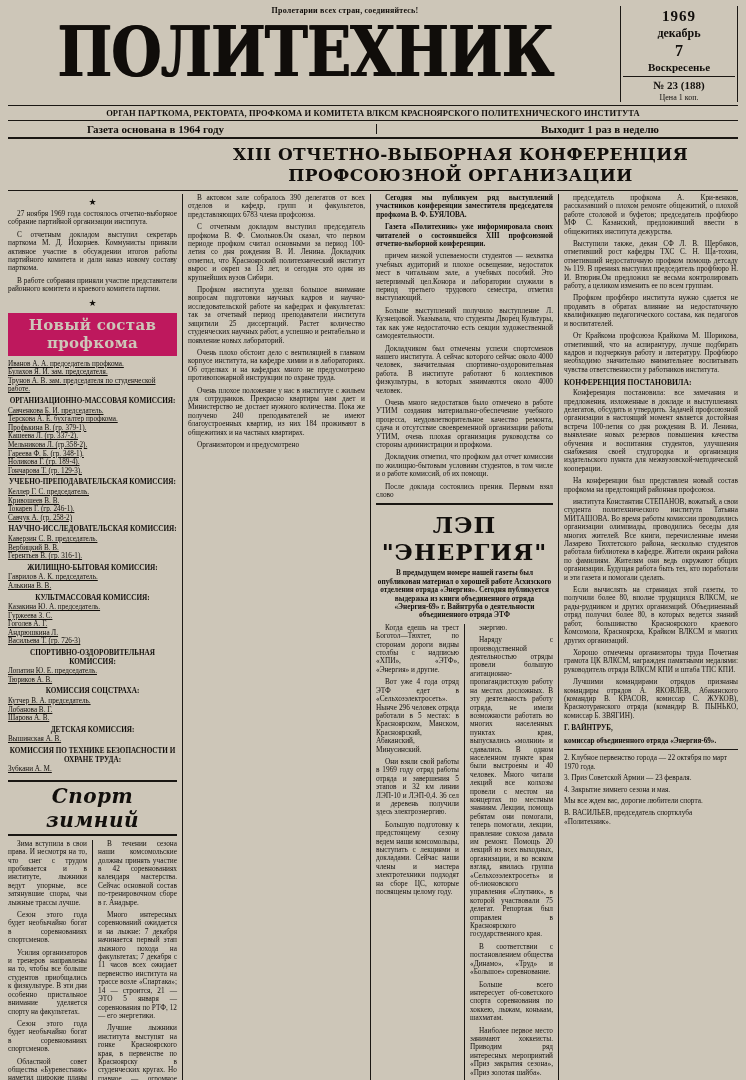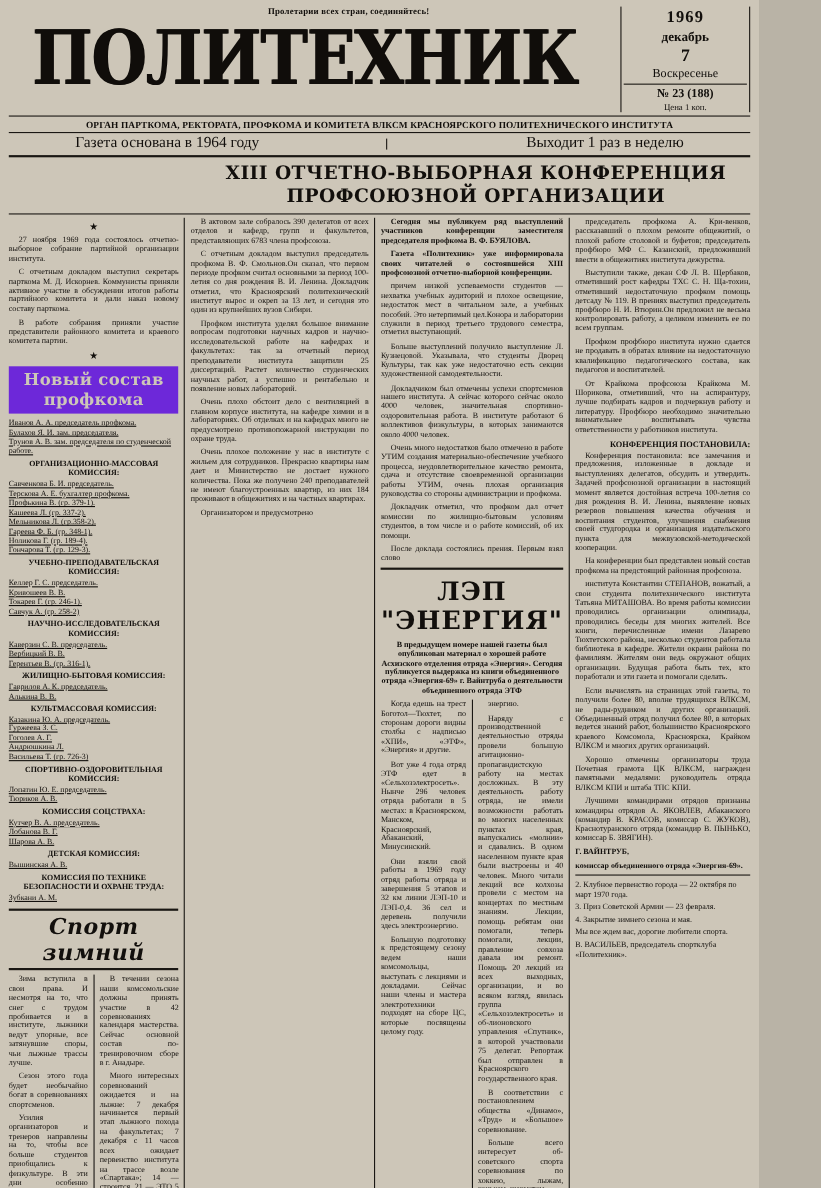--- a/index.html
+++ b/index.html
@@ -1,18 +1,18 @@
 <!DOCTYPE html>
 <html><head>
 <meta charset="utf-8">
 <style>
   html,body{margin:0;padding:0;background:#b9b3a6;}
   body{font-family:"Liberation Serif", serif;}
   .page{
-    width:690px;height:1080px;position:relative;
+    width:746px;height:1080px;position:relative;
     background:#cdc6b8;
     box-sizing:border-box;
     padding:6px 8px 4px 8px;
     overflow:hidden;
     color:#120f0c;
   }
   
   .mast{display:flex;align-items:stretch;}
   .mast-left{flex:1;position:relative;}
   .slogan{
@@ -40,31 +40,31 @@
     border-right:1px solid #1a1713;
     text-align:center;
     font-size:11px;
     padding:2px 2px 0 2px;
     box-sizing:border-box;
     margin-left:18px;
   }
   .mast-right .yr{font-size:15px;font-weight:bold;letter-spacing:1px;}
   .mast-right .mo{font-size:12px;font-weight:bold;margin-top:1px;}
   .mast-right .dy{font-size:16px;font-weight:bold;margin-top:1px;}
-  .mast-right .wd{font-size:11px;font-weight:normal;margin-top:1px;}
+  .mast-right .wd{font-size:11px;font-weight:bold;margin-top:1px;}
   .mast-right .hr{border-top:1px solid #1a1713;margin:3px 0 2px;}
   .mast-right .num{font-size:11px;font-weight:bold;}
   .mast-right .price{font-size:8px;margin-top:2px;}
   .organ{
     text-align:center;font-size:8.5px;font-weight:bold;letter-spacing:.1px;
     border-top:1px solid #1a1713;border-bottom:1px solid #1a1713;
     padding:2px 0 2px 0;margin-top:3px;
   }
   .founded{
-    display:flex;font-size:14px;font-weight:normal;
+    display:flex;font-size:11px;font-weight:bold;
     border-bottom:2px solid #1a1713;padding:2px 0;
     justify-content:space-around;align-items:center;
   }
   .founded span{padding:0 6px;}
   .founded .sep{border-left:1px solid #1a1713;height:10px;}
   
   .headline{
     text-align:center;
     font-family:"DejaVu Serif", serif;
     font-weight:bold;
@@ -81,21 +81,21 @@
   .cols{display:flex;margin-top:3px;}
   .col{box-sizing:border-box;}
   .c1{width:175px;padding-right:5px;border-right:1px solid #1a1713;}
   .c2{width:188px;padding:0 5px;border-right:1px solid #1a1713;}
   .c3{width:188px;padding:0 5px;border-right:1px solid #1a1713;}
   .c4{width:179px;padding-left:5px;}
   p{margin:0 0 4px 0;font-size:7.3px;line-height:8.4px;text-align:justify;text-indent:9px;}
   .noind{text-indent:0;}
   .star{text-align:center;font-size:9px;margin:3px 0 3px;}
   .banner{
-    background:#6d28d9;color:#cdc6b8;
+    background:#be185d;color:#cdc6b8;
     font-family:"DejaVu Serif", serif;
     font-weight:bold;font-size:15px;
     text-align:center;padding:3px 0 4px;margin:5px 0 4px;
     letter-spacing:.3px;
   }
   .lst{font-size:7.2px;line-height:8.6px;}
   .lst .sub{text-align:center;font-weight:bold;font-size:7.2px;margin:3px 0 1px;}
   .lst .row{margin:0;text-decoration:underline;}
   .sport-banner{
     border-top:2px solid #1a1713;border-bottom:2px solid #1a1713;
@@ -112,21 +112,21 @@
   .two > div:last-child{padding-left:5px;}
   .energy{
     font-family:"DejaVu Serif", serif;font-weight:bold;font-size:23px;
     text-align:center;letter-spacing:1px;margin:6px 0 4px;
   }
   .rule{border-top:1px solid #1a1713;margin:4px 0;}
   .rule2{border-top:2px solid #1a1713;margin:4px 0;}
   .sig{font-size:7.2px;font-weight:bold;line-height:8.4px;margin:2px 0 4px;}
   .center{text-align:center;}
   .bold{font-weight:bold;}
-  .small-head{font-weight:bold;font-size:7.6px;text-align:right;margin:3px 0 2px;}
+  .small-head{font-weight:bold;font-size:7.6px;text-align:left;margin:3px 0 2px;}
   .numlist{font-size:7.3px;line-height:8.6px;}
   .numlist div{margin-bottom:3px;text-indent:0;}
   .logo-wrap{position:relative;}
 </style>
 </head>
 <body>
 
 <div class="page">
 
   <div class="mast">

